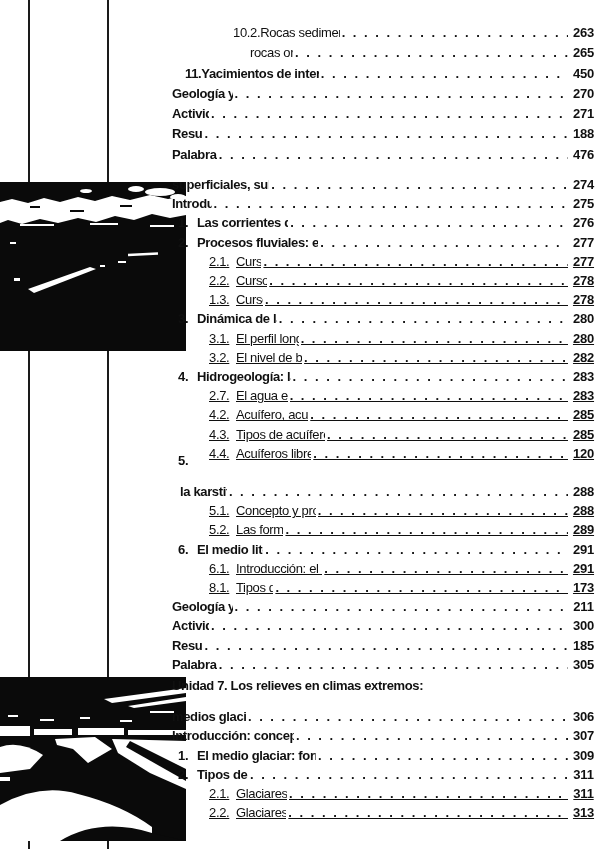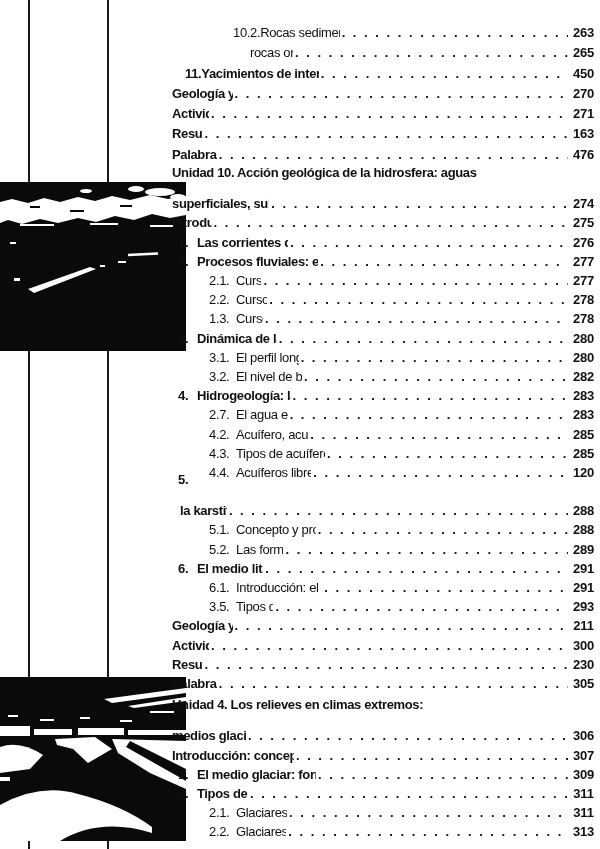--- a/index.html
+++ b/index.html
@@ -34,21 +34,21 @@
   .leader::after {
     content:". . . . . . . . . . . . . . . . . . . . . . . . . . . . . . . . . . . . . . . . . . . . . . . . . . . . . . . . . . . .";
   }
   .pg { flex:0 0 auto; min-width:27px; text-align:center; font-weight:700; letter-spacing:-0.2px;margin-top:12px; }
   
   .i0  { padding-left:0; }
   .i1  { padding-left:13px; }   
   .i1c { padding-left:8px; }    
   .i1n { padding-left:6px; }    
   .i1n .num { width:19px; }
-  .i2n { padding-left:37px; }   
+  .i2n { padding-left:37px;text-decoration:underline; }   
   .i2n .num { width:27px; }
   .i2t { padding-left:61px; }   
   .i3  { padding-left:78px; }   
 </style>
 </head>
 <body>
 
 <div class="vseg" style="left:28px; top:0; height:182px;"></div>
 <div class="vseg" style="left:107px; top:0; height:182px;"></div>
 <div class="vseg" style="left:28px; top:351px; height:326px;"></div>
@@ -133,33 +133,30 @@
         <span class="pg">270</span>
       </div>
       <div class="row i0 bold">
         <span class="txt">Actividades</span>
         <span class="leader"></span>
         <span class="pg">271</span>
       </div>
       <div class="row i0 bold">
         <span class="txt">Resumen</span>
         <span class="leader"></span>
-        <span class="pg">163</span>
+        <span class="pg">188</span>
       </div>
       <div class="row i0 bold">
         <span class="txt">Palabras clave</span>
         <span class="leader"></span>
         <span class="pg">476</span>
       </div>
     </div>
     <div class="toc-block block-b">
       <div class="row i0 bold">
-        <span class="txt">Unidad 10. Acción geológica de la hidrosfera: aguas</span>
-      </div>
-      <div class="row i0 bold">
         <span class="txt">superficiales, subterráneas y litorales</span>
         <span class="leader"></span>
         <span class="pg">274</span>
       </div>
       <div class="row i0 bold">
         <span class="txt">Introducción</span>
         <span class="leader"></span>
         <span class="pg">275</span>
       </div>
       <div class="row i1n bold">
@@ -266,49 +263,49 @@
         <span class="leader"></span>
         <span class="pg">291</span>
       </div>
       <div class="row i2n">
         <span class="num">6.1.</span>
         <span class="txt">Introducción: el medio litoral y sus procesos</span>
         <span class="leader"></span>
         <span class="pg">291</span>
       </div>
       <div class="row i2n">
-        <span class="num">3.5.</span>
+        <span class="num">8.1.</span>
         <span class="txt">Tipos de costas</span>
         <span class="leader"></span>
-        <span class="pg">293</span>
+        <span class="pg">173</span>
       </div>
       <div class="row i0 bold">
         <span class="txt">Geología y Sociedad</span>
         <span class="leader"></span>
         <span class="pg">211</span>
       </div>
       <div class="row i0 bold">
         <span class="txt">Actividades</span>
         <span class="leader"></span>
         <span class="pg">300</span>
       </div>
       <div class="row i0 bold">
         <span class="txt">Resumen</span>
         <span class="leader"></span>
-        <span class="pg">230</span>
+        <span class="pg">185</span>
       </div>
       <div class="row i0 bold">
         <span class="txt">Palabras clave</span>
         <span class="leader"></span>
         <span class="pg">305</span>
       </div>
     </div>
     <div class="toc-block block-c">
       <div class="row i0 bold">
-        <span class="txt">Unidad 4. Los relieves en climas extremos:</span>
+        <span class="txt">Unidad 7. Los relieves en climas extremos:</span>
       </div>
       <div class="row i0 bold">
         <span class="txt">medios glaciar y desértico</span>
         <span class="leader"></span>
         <span class="pg">306</span>
       </div>
       <div class="row i0 bold">
         <span class="txt">Introducción: concepto de clima y climas extremos</span>
         <span class="leader"></span>
         <span class="pg">307</span>

